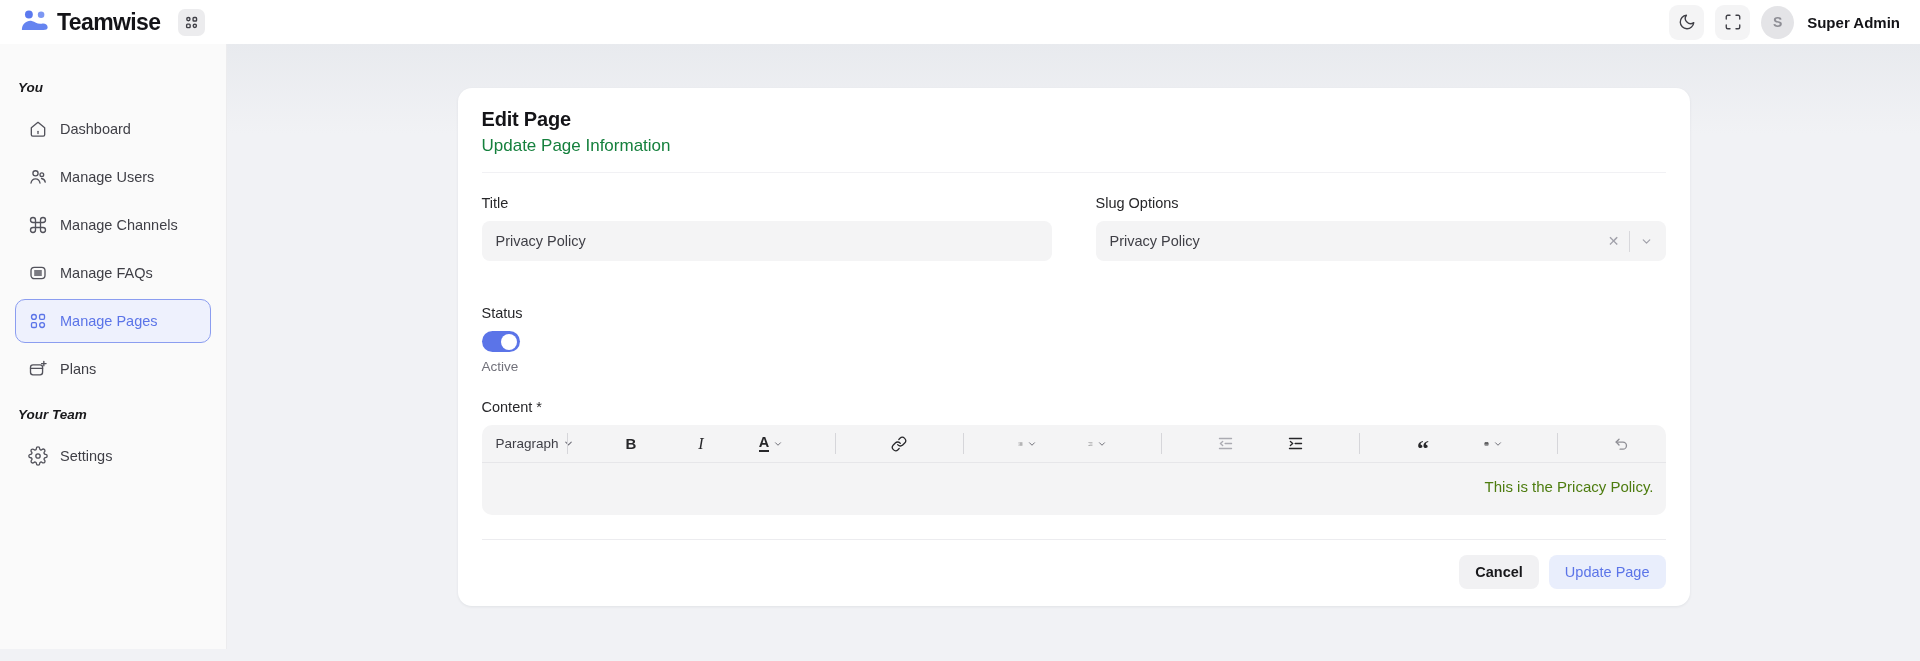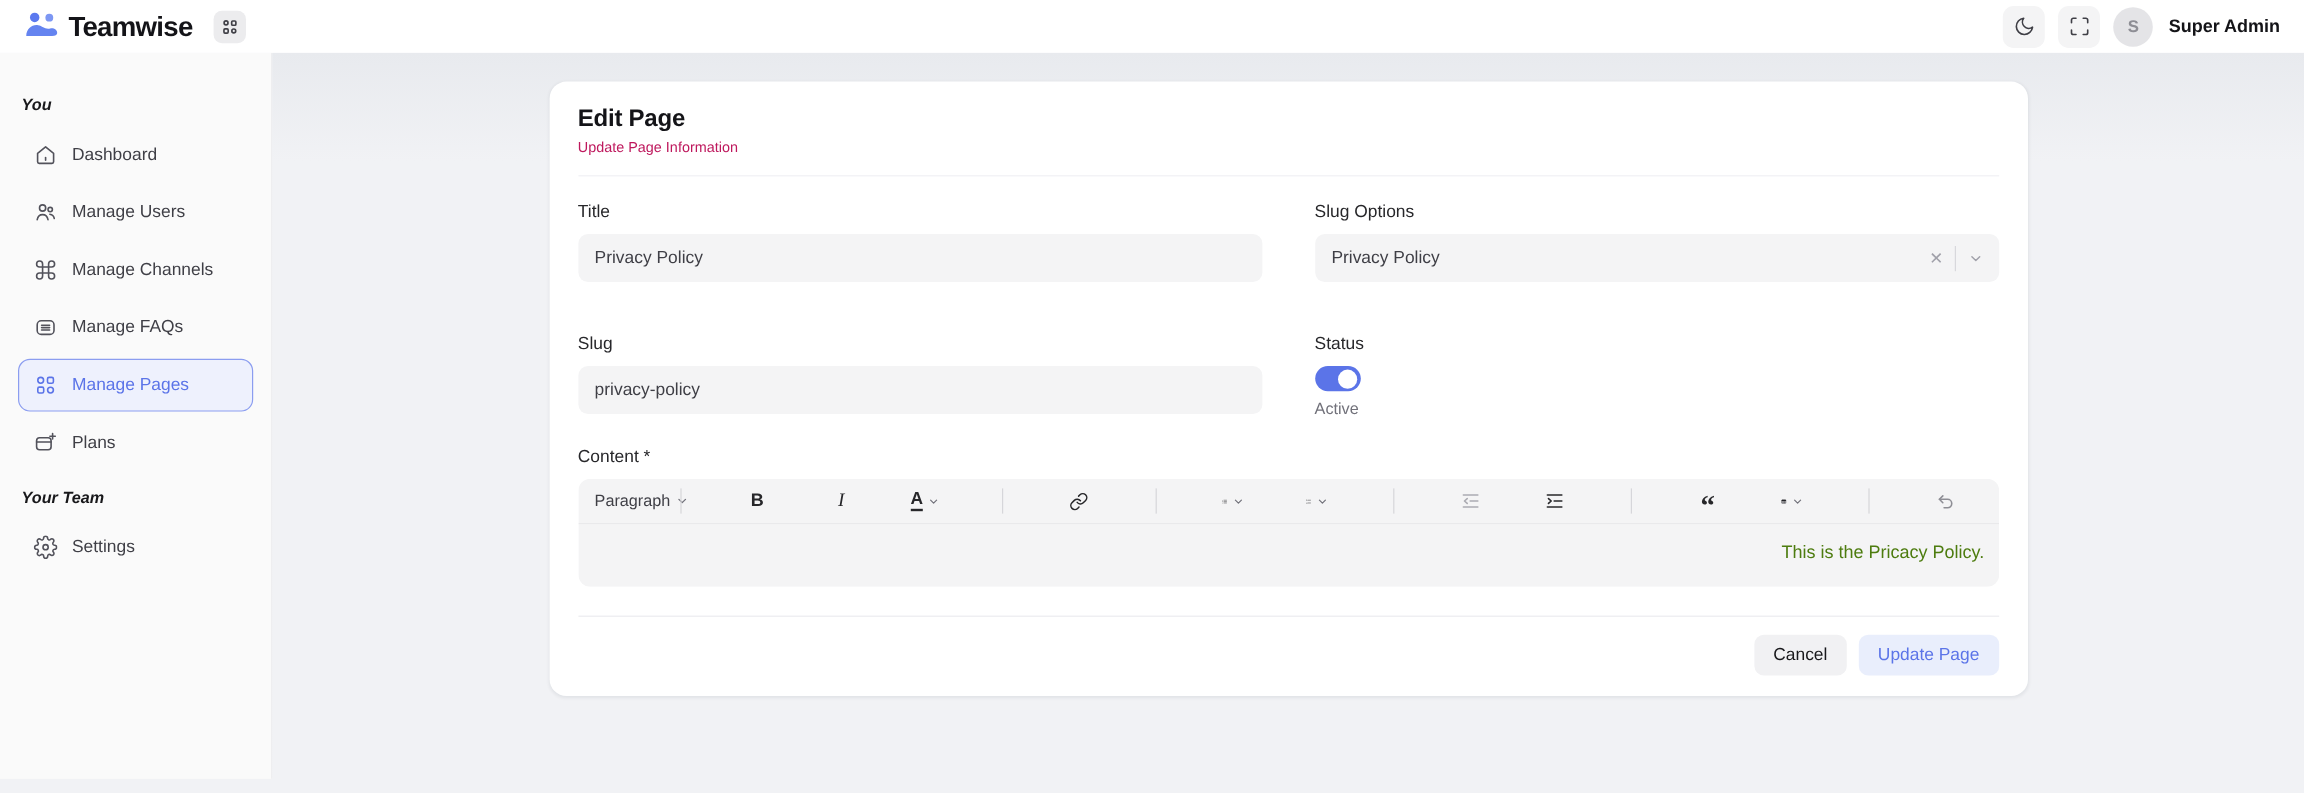--- a/index.html
+++ b/index.html
@@ -21,24 +21,24 @@
   .shell { display:flex; height:605px; }
   .sidebar { width:227px; min-width:227px; background:#fafafa; border-right:1px solid #ececee; padding:20px 15px 0; }
   .side-section-title { font-size:13.5px; font-weight:700; color:#18181b; margin:16px 3px 12px;font-style:italic; }
   .side-item { display:flex; align-items:center; gap:12px; padding:11px 12px; border-radius:10px; color:#3f3f46; font-size:14.5px; border:1px solid transparent; margin-bottom:4px; cursor:pointer; }
   .side-item .s-icon { color:#52525b; width:20px; height:20px; }
   .side-item.active { background:#eef1fd; border-color:#8b9df0; color:#5b74e8; }
   .side-item.active .s-icon { color:#5b74e8; }
 
   
   .main { flex:1; background:linear-gradient(180deg,#e8eaee 0px,#f1f2f5 90px,#f1f2f5 100%); padding-top:24px; display:flex; justify-content:center; align-items:flex-start; }
-  .card { width:1232px; background:#fff; border-radius:14px; box-shadow:0 1px 3px rgba(16,24,40,.07); }
+  .card { width:1232px; background:#fff; border-radius:14px; box-shadow:0 1px 3px rgba(16,24,40,.07);margin-top:20px; }
   .card-head { padding:20px 24px 16px; }
   .card-title { font-size:20px; font-weight:800; color:#141418; letter-spacing:-0.2px; }
-  .card-sub { font-size:12px; color:#be185d; margin-top:5px; }
+  .card-sub { font-size:17px; color:#15803d; margin-top:5px; }
   .card-divider { height:1px; background:#f1f1f4; margin:0 24px; }
   .card-body { padding:22px 24px 24px; }
 
   .grid { display:grid; grid-template-columns:1fr 1fr; column-gap:36px; row-gap:25px;gap:44px; }
   .f-label { font-size:14.5px; font-weight:500; color:#27272a; margin-bottom:10px; display:block; }
   .f-input { width:100%; height:40px; background:#f4f4f5; border:none; outline:none; border-radius:8px; padding:0 14px; font-size:14.5px; color:#3f3f46; font-family:inherit; }
   .f-select { height:40px; background:#f4f4f5; border-radius:8px; display:flex; align-items:center; padding:0 8px 0 14px; font-size:14.5px; color:#3f3f46; cursor:pointer; }
   .select-controls { margin-left:auto; display:flex; align-items:center; color:#a1a1aa; }
   .sel-x { font-size:14px; padding:0 9px; cursor:pointer; line-height:1; }
   .sel-divider { width:1px; height:21px; background:#d8d8dc; }
@@ -58,21 +58,21 @@
   .tb-italic { font-family:"Liberation Serif", serif; font-style:italic; font-size:16px; }
   .tb-a { font-size:14.5px; font-weight:600; border-bottom:2px solid #27272a; line-height:1.05; }
   .tb-quote { font-family:"Liberation Serif", serif; font-weight:700; font-size:24px; line-height:0.4; padding-top:10px; }
   .tb-muted { color:#ababb2; }
   .tb-undo, .tb-redo { color:#8e8e95; }
   .chev { color:#71717a; flex:none; }
   .editor-body { background:#f4f4f5; padding:15px 12px 19px; font-size:15px; color:#4d7c0f; min-height:52px; cursor:text;text-align:right; }
 
   .card-footer { border-top:1px solid #ececef; margin:0 24px; padding:15px 0 17px; display:flex; justify-content:flex-end; gap:10px; }
   .btn { height:34px; padding:0 16px; border-radius:8px; font-size:14.5px; display:flex; align-items:center; border:none; cursor:pointer; font-family:inherit; }
-  .btn-cancel { background:#f1f1f3; color:#18181b; }
+  .btn-cancel { background:#f1f1f3; color:#18181b;font-weight:bold; }
   .btn-primary { background:#e9eefc; color:#5b74e8; }
 </style>
 </head>
 <body>
 
 <div class="header">
   <div class="logo">
     <svg width="30" height="26" viewBox="0 0 32 26">
       <circle cx="9.5" cy="5" r="4.2" fill="#5b79ef"></circle>
       <circle cx="22.5" cy="5.2" r="3.5" fill="#7d97f3"></circle>
@@ -203,24 +203,20 @@
                 <span class="sel-divider"></span>
                 <span class="sel-chev">
                   <svg width="13" height="13" viewBox="0 0 24 24" fill="none" stroke="currentColor" stroke-width="2.2" stroke-linecap="round" stroke-linejoin="round">
                       <path d="M6 9l6 6 6-6"></path>
                     </svg>
                 </span>
               </span>
             </div>
           </div>
 
-          <div>
-            <label class="f-label">Slug</label>
-            <input class="f-input" type="text" value="privacy-policy" style="">
-          </div>
 
           <div>
             <label class="f-label">Status</label>
             <div class="toggle">
                 <div class="knob"></div>
               </div>
             <div class="toggle-state">Active</div>
           </div>
         </div>
 

